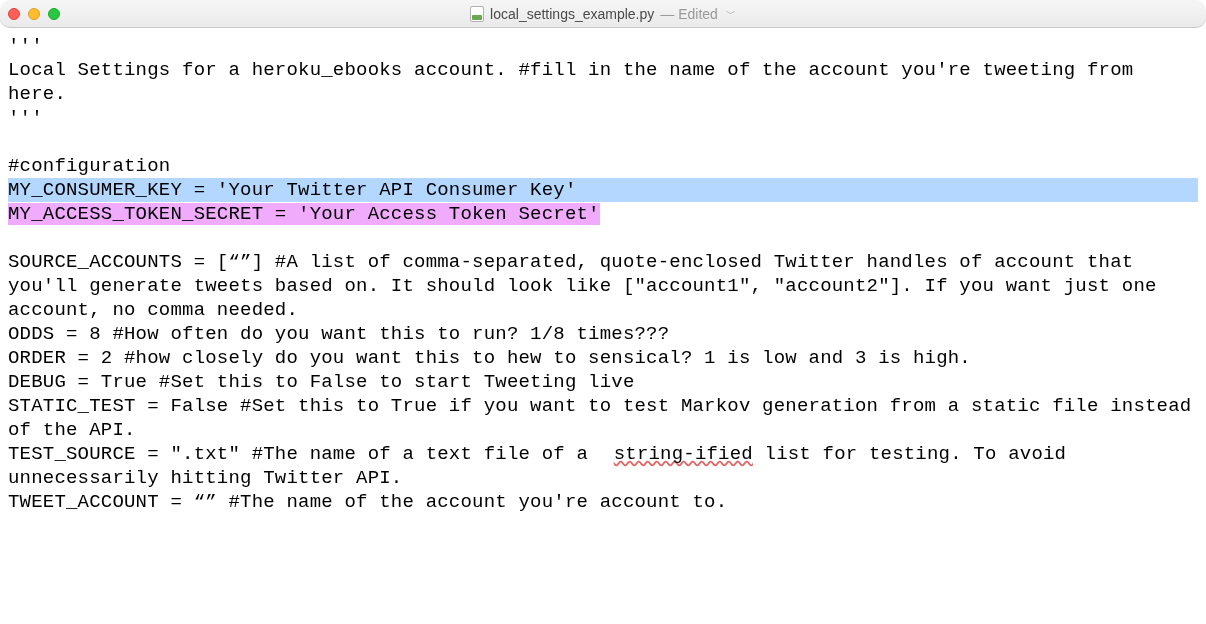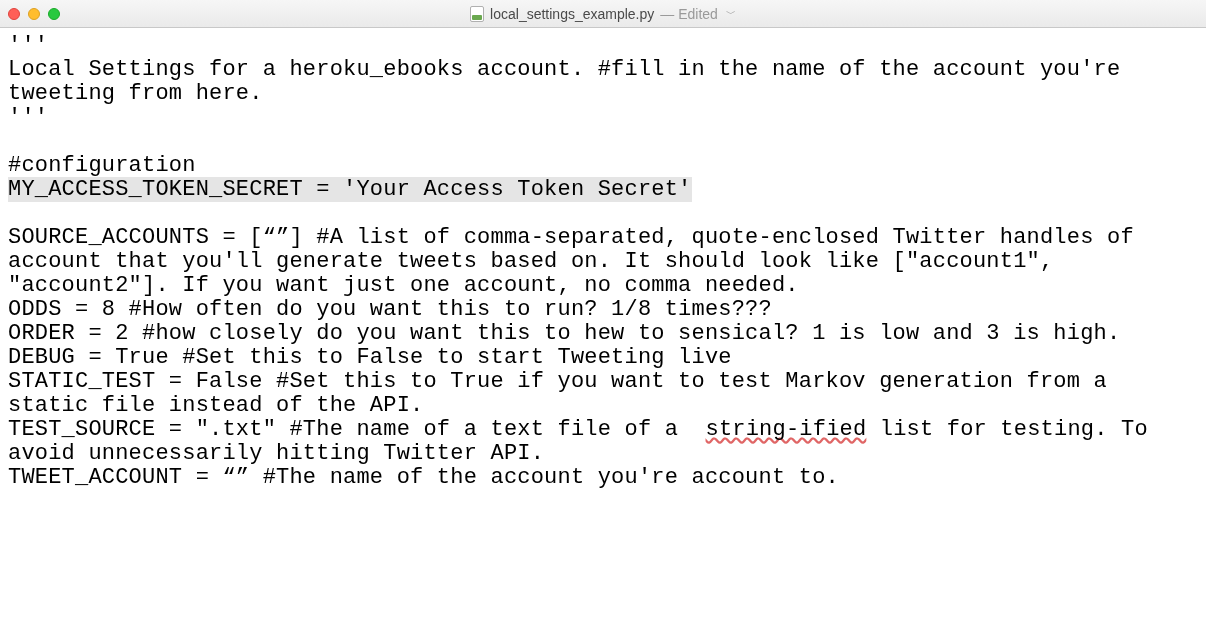--- a/index.html
+++ b/index.html
@@ -13,20 +13,21 @@
     overflow: hidden;
   }
   .titlebar {
     height: 28px;
     background: linear-gradient(to bottom, #f6f6f6, #eaeaea);
     border-bottom: 1px solid #c8c8c8;
     display: flex;
     align-items: center;
     position: relative;
     padding: 0 8px;
+    border-radius: 10px;
   }
   .traffic-lights {
     display: flex;
     gap: 8px;
     align-items: center;
   }
   .tl {
     width: 12px;
     height: 12px;
     border-radius: 50%;
@@ -68,34 +69,34 @@
     border-radius: 1px;
   }
   .title-edited { color: #9a9a9a; }
   .title-chevron {
     color: #9a9a9a;
     font-size: 10px;
     margin-left: 2px;
   }
   .editor {
     font-family: Menlo, Monaco, "Courier New", monospace;
-    font-size: 22px;
+    font-size: 19px;
     line-height: 24px;
     padding: 6px 8px 8px 8px;
     white-space: pre-wrap;
     word-break: break-word;
     color: #000;
     letter-spacing: 0.2px;
   }
   .hl {
     background: #b3d7ff;
     display: block;
   }
   .hl-inline {
-    background: #e5e5e5;
+    background: #f0abfc;
   }
   .spellerr {
     text-decoration: underline wavy #e06666;
     text-decoration-skip-ink: none;
     margin-left: 14px;
   }
 </style>
 </head>
 <body>
 
@@ -111,21 +112,21 @@
     <span class="title-edited">— Edited</span>
     <span class="title-chevron">﹀</span>
   </div>
 </div>
 
 <div class="editor"><span>'''</span>
 <span>Local Settings for a heroku_ebooks account. #fill in the name of the account you're tweeting from here.</span>
 <span>'''</span>
 <span></span>
 <span>#configuration</span>
-<span class="hl-inline">MY_ACCESS_TOKEN_SECRET = 'Your Access Token Secret'</span>
+<span class="hl">MY_CONSUMER_KEY = 'Your Twitter API Consumer Key'</span><span class="hl-inline">MY_ACCESS_TOKEN_SECRET = 'Your Access Token Secret'</span>
 <span></span>
 <span>SOURCE_ACCOUNTS = [“”] #A list of comma-separated, quote-enclosed Twitter handles of account that you'll generate tweets based on. It should look like ["account1", "account2"]. If you want just one account, no comma needed.</span>
 <span>ODDS = 8 #How often do you want this to run? 1/8 times???</span>
 <span>ORDER = 2 #how closely do you want this to hew to sensical? 1 is low and 3 is high.</span>
 <span>DEBUG = True #Set this to False to start Tweeting live</span>
 <span>STATIC_TEST = False #Set this to True if you want to test Markov generation from a static file instead of the API.</span>
 <span><span>TEST_SOURCE = ".txt" #The name of a text file of a </span><span class="spellerr">string-ified</span><span> list for testing. To avoid unnecessarily hitting Twitter API.</span></span>
 <span>TWEET_ACCOUNT = “” #The name of the account you're account to.</span></div>
 
 </body></html>

